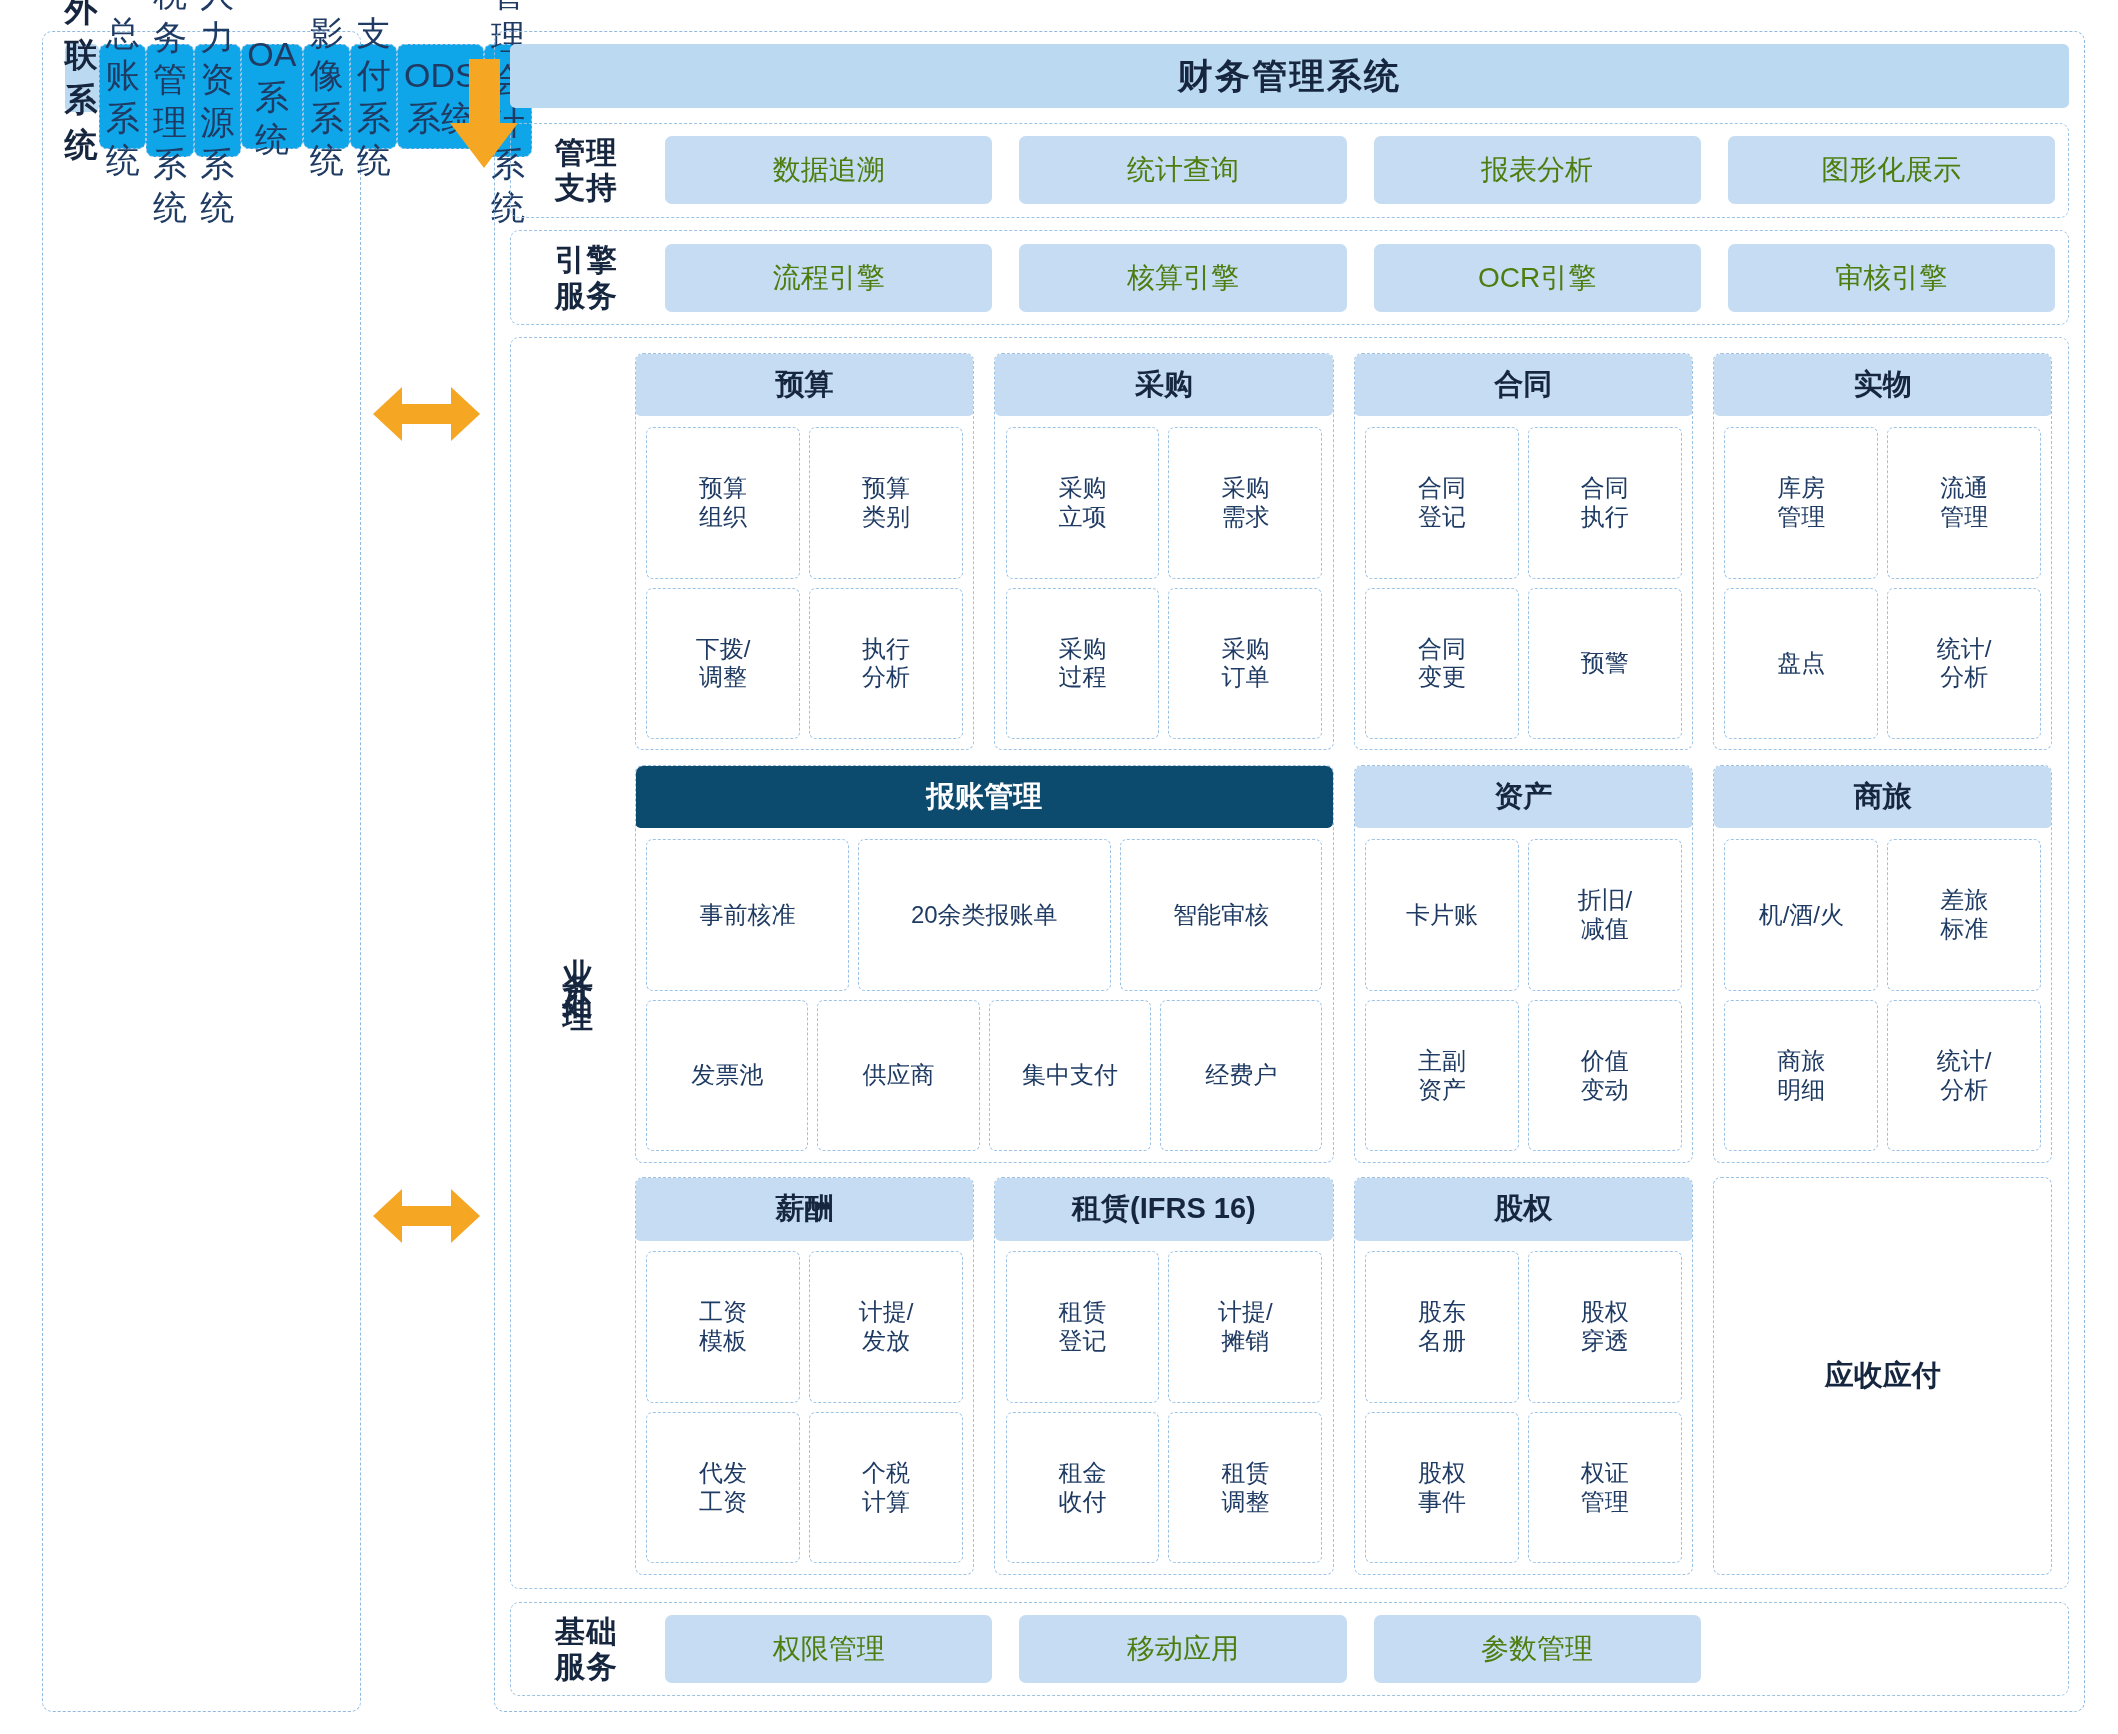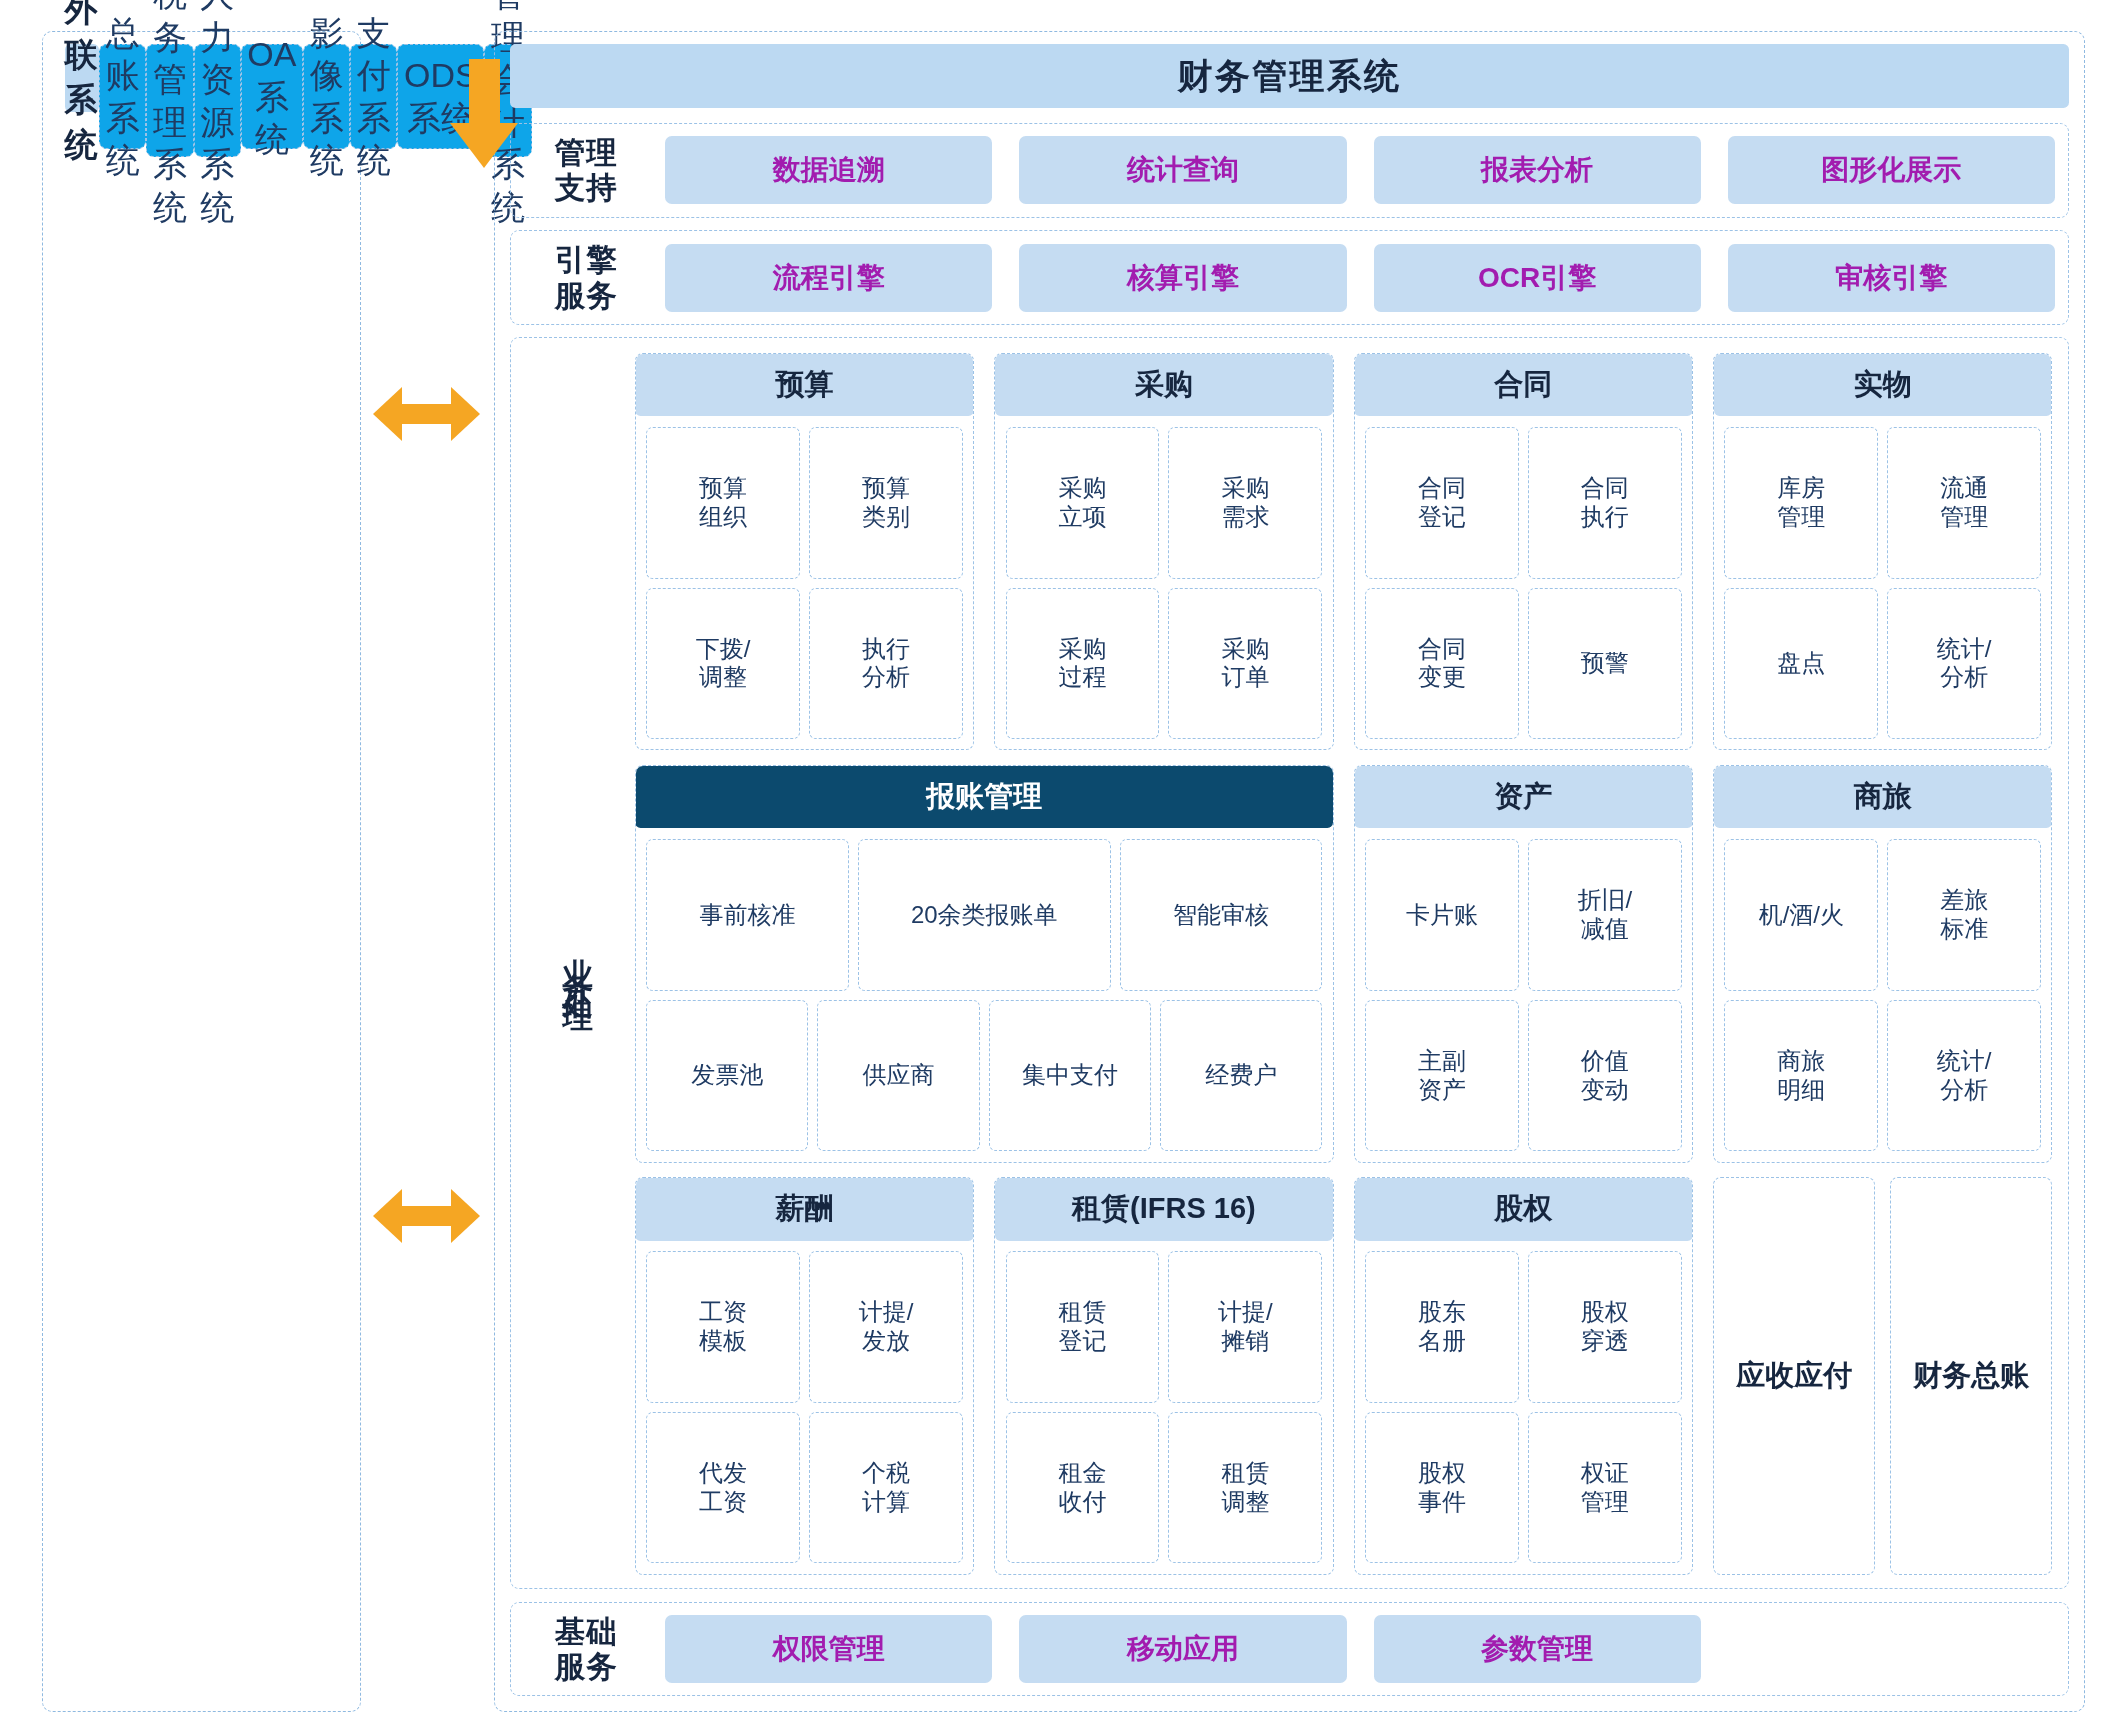--- a/index.html
+++ b/index.html
@@ -191,22 +191,22 @@
     padding-left: 17px;
   }
   .chip {
     background: #c5dcf2;
     border-radius: 6.8px;
     height: 68px;
     display: flex;
     align-items: center;
     justify-content: center;
     font-size: 28px;
-    color: #a21caf;
-    font-weight: bold;
+    color: #4d7c0f;
+    font-weight: normal;
   }
 
   
   .biz {
     border: 1.7px dashed #9cc2e6;
     border-radius: 9px;
     box-sizing: border-box;
     padding: 14.7px 16px 13.6px 11.3px;
     display: flex;
     flex: 1 1 auto;
@@ -503,21 +503,20 @@
           <div class="mod-body">
             <div class="leaf">股东<br>名册</div>
             <div class="leaf">股权<br>穿透</div>
             <div class="leaf">股权<br>事件</div>
             <div class="leaf">权证<br>管理</div>
           </div>
         </div>
 
         <div class="cell-stack">
           <div class="mod plain">应收应付</div>
-          <div class="mod plain">财务总账</div>
         </div>
 
       </div>
     </div>
 
     <div class="band" style="margin-bottom:0;">
       <div class="band-label">基础<br>服务</div>
       <div class="band-items">
         <div class="chip">权限管理</div>
         <div class="chip">移动应用</div>

